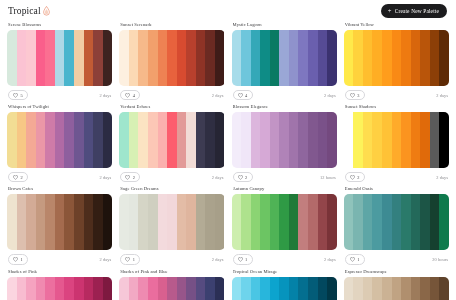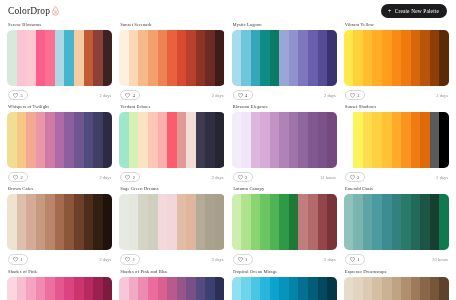--- a/index.html
+++ b/index.html
@@ -74,21 +74,21 @@
   .like-count { font-size: 4.4px; color: #4a4a4e; }
   .age { font-size: 4.4px; color: #8a8a8e; letter-spacing: .05px; }
 </style>
 </head>
 <body>
 
 <div class="app">
 
   <div class="header">
     <div class="brand">
-      <span>ColorDrop</span>
+      <span>Tropical</span>
       <span>
         <svg class="drop-icon" viewBox="0 0 20 24">
           <path d="M10 1 C10 1 3 10 3 15 a7 7 0 0 0 14 0 C17 10 10 1 10 1 Z" fill="none" stroke="#e98a6a" stroke-width="1.6"></path>
           <path d="M10 7 C10 7 6 12.5 6 15.5 a4 4 0 0 0 8 0 C14 12.5 10 7 10 7 Z" fill="#f5c8b4" opacity="0.85"></path>
         </svg>
       </span>
     </div>
     <button class="new-btn">
       <span class="plus">+</span>
       <span>Create New Palette</span>

